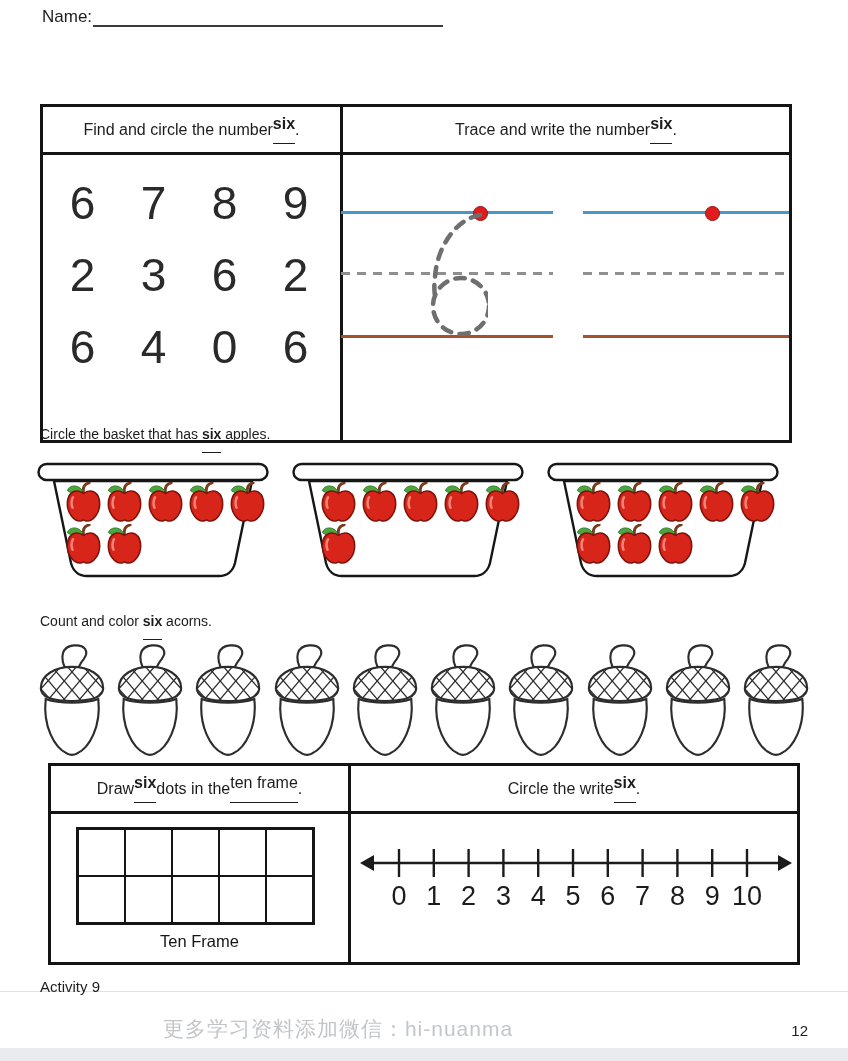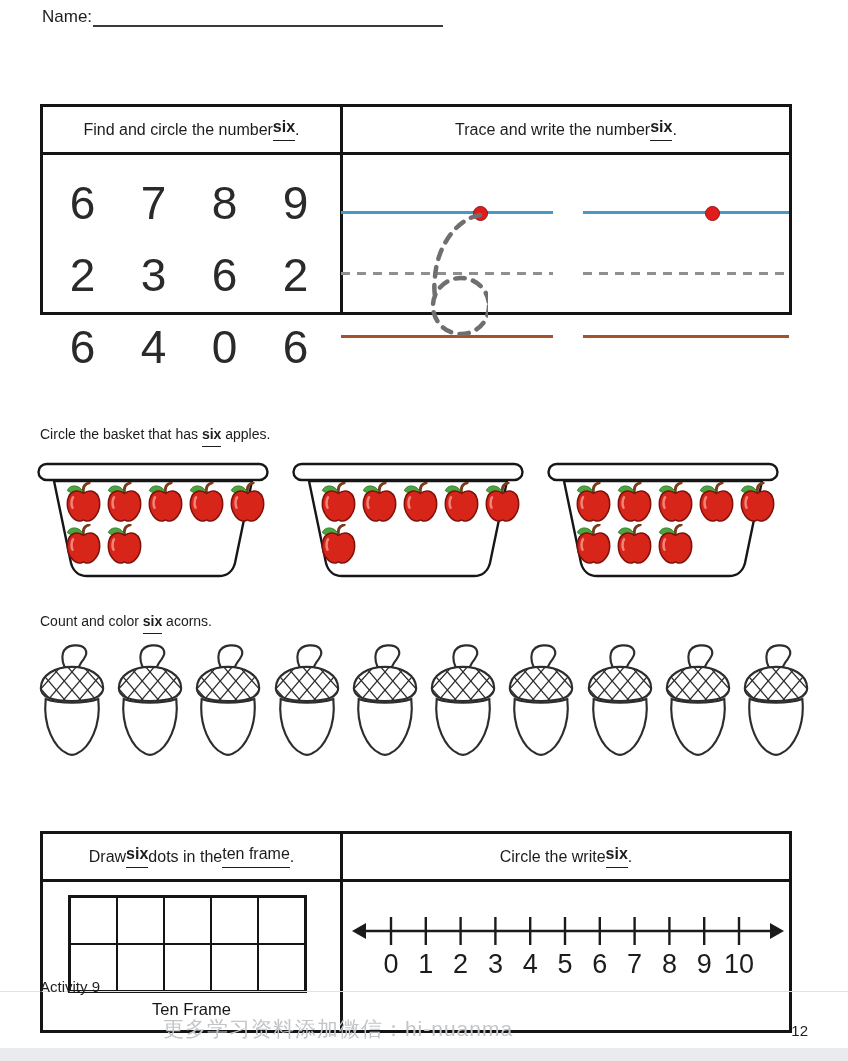--- a/index.html
+++ b/index.html
@@ -9,29 +9,29 @@
   
   .name-label{position:absolute;left:42px;top:7px;font-size:17px;color:#1d1d1d;}
   .name-line{position:absolute;left:93px;top:4px;width:350px;height:21px;border-bottom:2px solid #3a3a3a;}
 
   
   .title{position:absolute;left:0;top:46px;width:832px;text-align:center;
          font-size:30px;font-weight:700;color:#101010;letter-spacing:.5px;}
 
   
   .wbox{position:absolute;left:40px;width:752px;border:3px solid #141414;box-sizing:border-box;background:#fff;}
-  #box1{top:104px;height:211px;}
-  #box2{top:831px;height:202px;}
+  #box1{top:104px;height:339px;}
+  #box2{top:763px;height:202px;margin-left:8px;}
   .vdivider{position:absolute;top:0;bottom:0;left:297px;width:3px;background:#141414;}
   .hdr{position:absolute;top:0;height:45px;border-bottom:3px solid #141414;display:flex;
        align-items:center;justify-content:center;font-size:16px;color:#1c1c1c;}
   .hdr.left{left:0;width:297px;}
   .hdr.right{left:300px;right:0;}
   .b{font-weight:700;}
-  .u{border-bottom:1.6px solid currentColor;padding-bottom:4px;}
+  .u{border-bottom:1.6px solid currentColor;padding-bottom:10px;}
 
   
   .numgrid{position:absolute;left:4px;top:60px;width:284px;height:216px;display:grid;
            grid-template-columns:repeat(4,1fr);grid-template-rows:repeat(3,1fr);
            place-items:center;font-size:46px;color:#2a2a2a;}
   .numgrid div{line-height:1;}
 
   
   .tseg{position:absolute;top:48px;height:243px;}
   .tl{position:absolute;left:0;right:0;}

